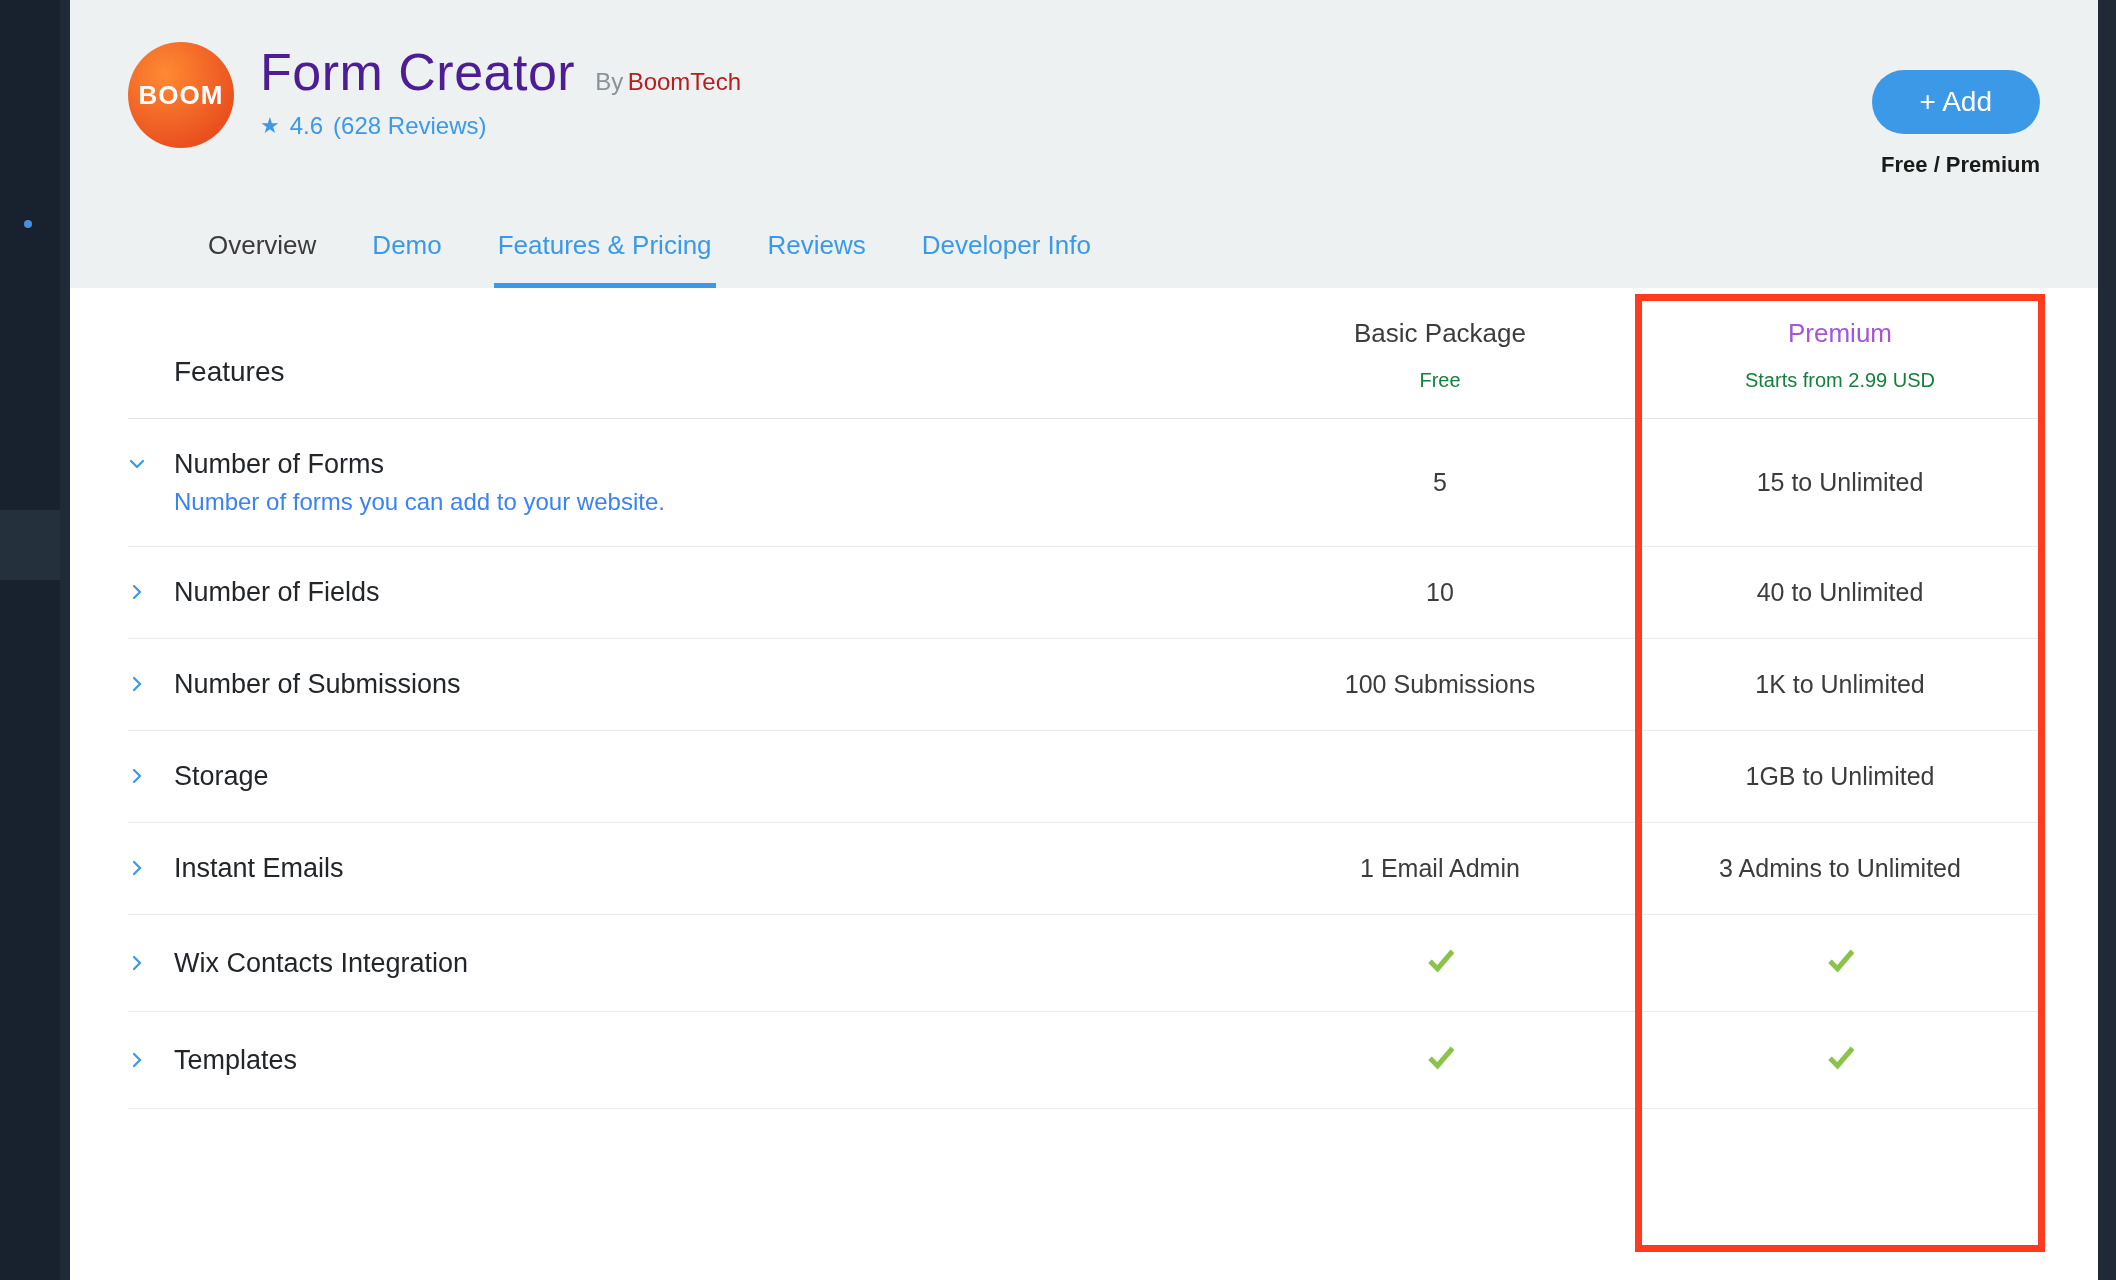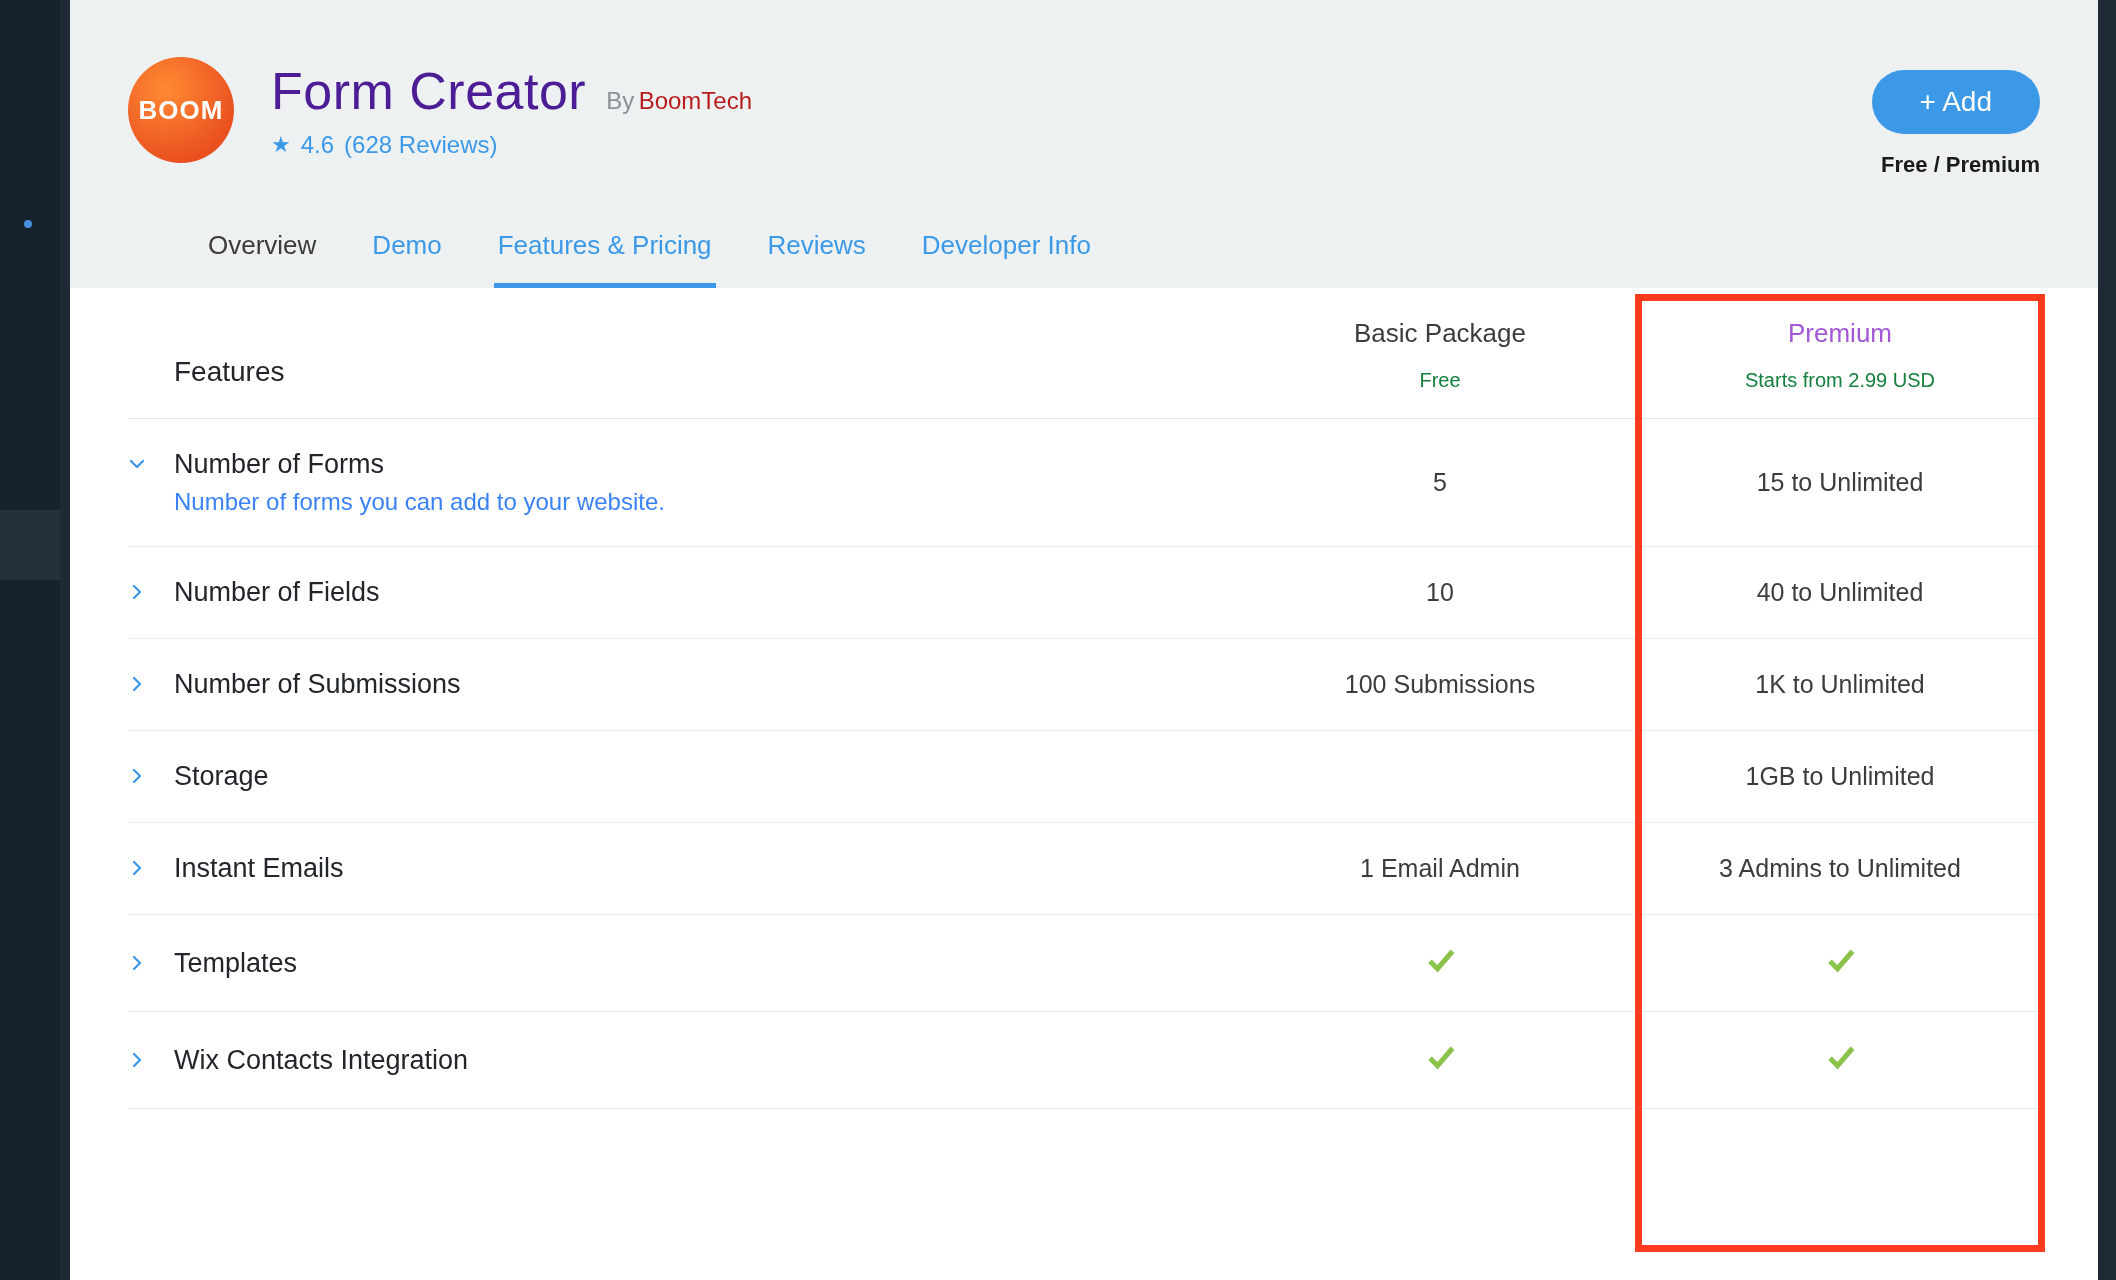--- a/index.html
+++ b/index.html
@@ -46,22 +46,21 @@
     background: #ffffff;
     overflow: hidden;
   }
 
   .app-header {
     background: #edf1f2;
     padding: 42px 58px 0 58px;
   }
   .header-top {
     display: flex;
-    align-items: center;
-    gap: 11px;
+    align-items: flex-start;
   }
   .app-logo {
     width: 106px;
     height: 106px;
     border-radius: 50%;
     background: radial-gradient(circle at 35% 30%, #ff8a33, #e94f1f 75%);
     color: #fff;
     display: flex;
     align-items: center;
     justify-content: center;
@@ -381,39 +380,39 @@
           <div class="cell">3 Admins to Unlimited</div>
         </div>
         <div class="feature-row">
           <div class="row-left">
             <div class="expand-icon">
               <span class="chev"><svg viewBox="0 0 24 24">
                   <polyline points="8,4 16,12 8,20" fill="none" stroke="#3b99e8" stroke-width="3" stroke-linecap="round" stroke-linejoin="round"></polyline>
                 </svg></span>
             </div>
             <div class="row-text">
-              <div class="row-title">Templates</div>
+              <div class="row-title">Wix Contacts Integration</div>
             </div>
           </div>
           <div class="cell"><span class="check"><svg viewBox="0 0 24 24">
                 <polyline points="4,13 10,19 22,5"></polyline>
               </svg></span></div>
           <div class="cell"><span class="check"><svg viewBox="0 0 24 24">
                 <polyline points="4,13 10,19 22,5"></polyline>
               </svg></span></div>
         </div>
         <div class="feature-row">
           <div class="row-left">
             <div class="expand-icon">
               <span class="chev"><svg viewBox="0 0 24 24">
                   <polyline points="8,4 16,12 8,20" fill="none" stroke="#3b99e8" stroke-width="3" stroke-linecap="round" stroke-linejoin="round"></polyline>
                 </svg></span>
             </div>
             <div class="row-text">
-              <div class="row-title">Wix Contacts Integration</div>
+              <div class="row-title">Templates</div>
             </div>
           </div>
           <div class="cell"><span class="check"><svg viewBox="0 0 24 24">
                 <polyline points="4,13 10,19 22,5"></polyline>
               </svg></span></div>
           <div class="cell"><span class="check"><svg viewBox="0 0 24 24">
                 <polyline points="4,13 10,19 22,5"></polyline>
               </svg></span></div>
         </div>
       </div>

